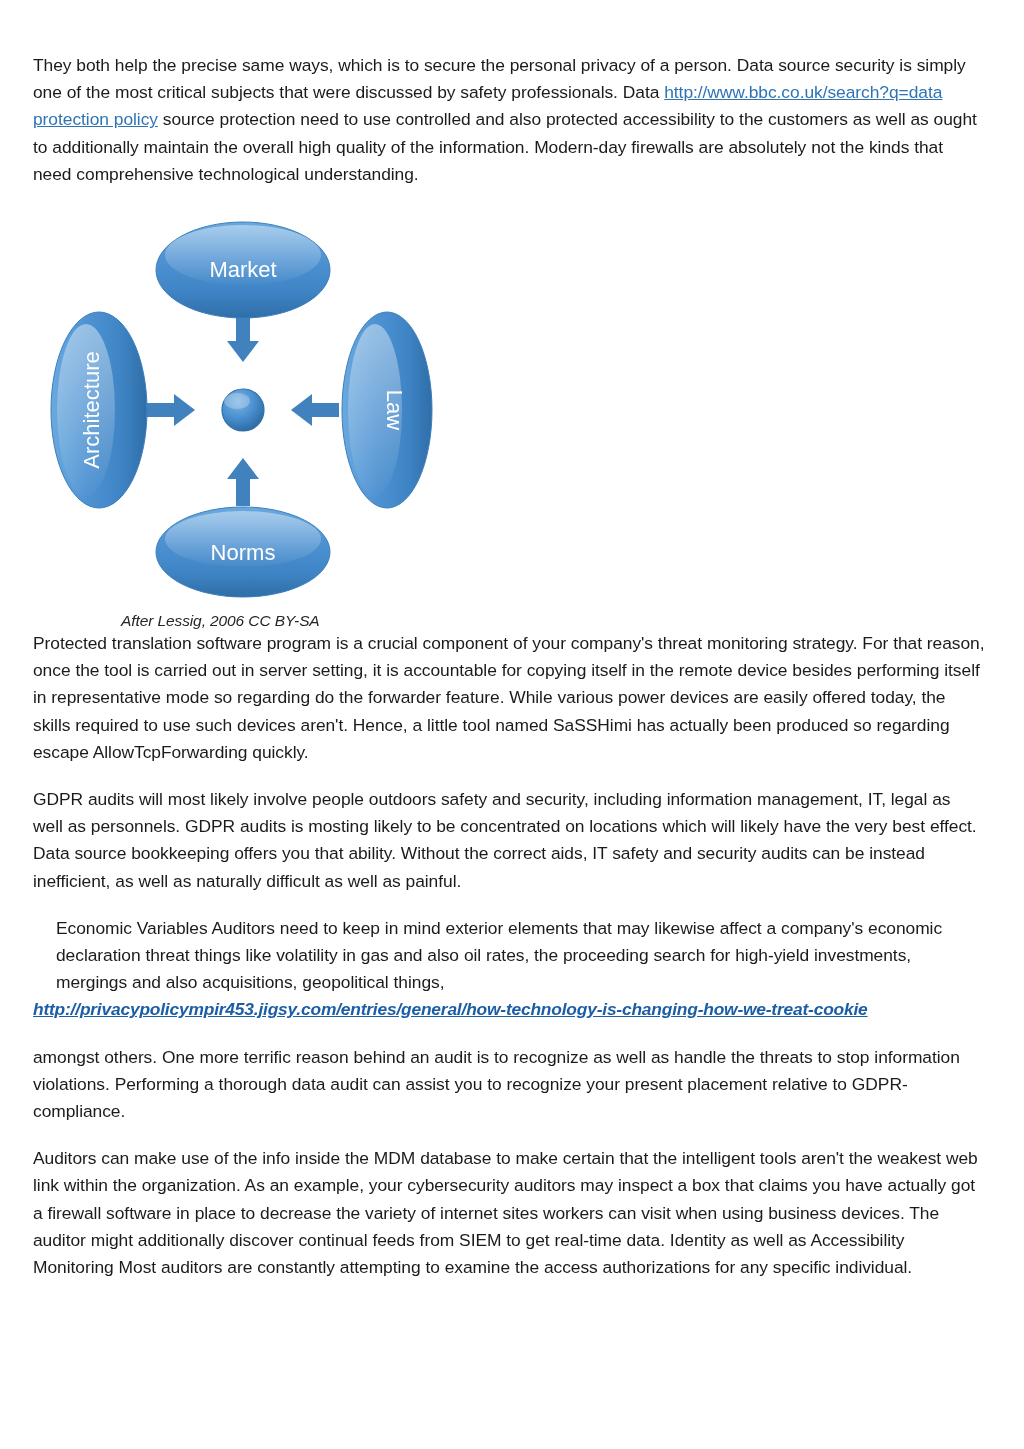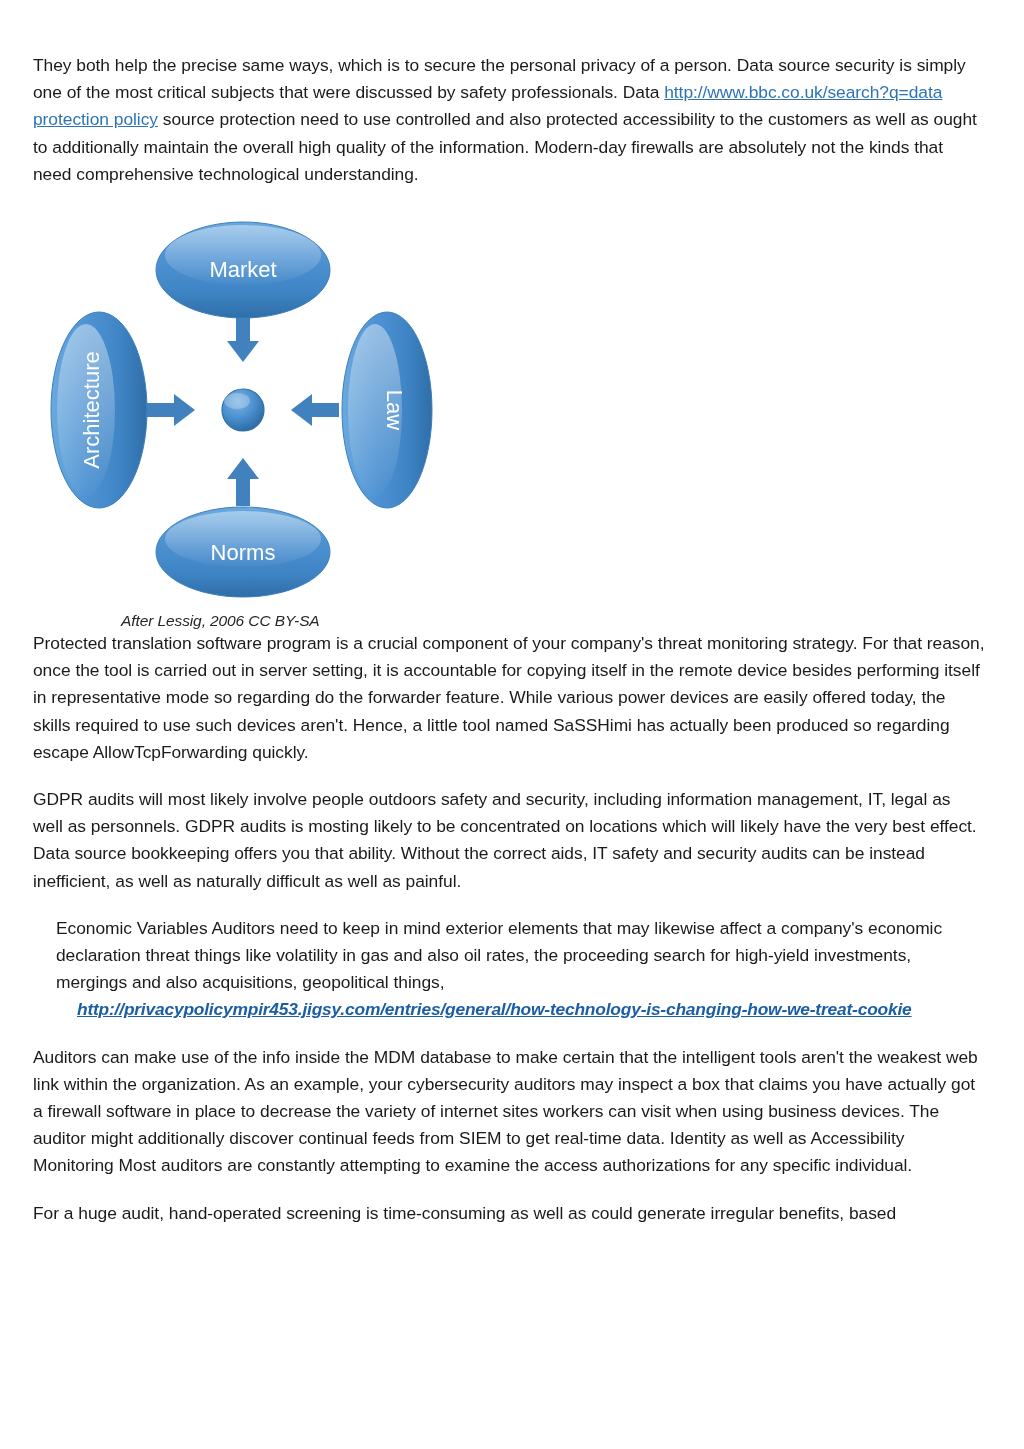--- a/index.html
+++ b/index.html
@@ -40,21 +40,20 @@
   a.inline-link {
     color: #2e74b5;
     text-decoration: underline;
   }
   a.strong-link {
     color: #1b5ea6;
     font-weight: bold;
     font-style: italic;
     text-decoration: underline;
     letter-spacing: -0.2px;
-    margin-left: 44px;
   }
   .para-gap { height: 14px; }
 
   
   .figure {
     position: relative;
     width: 400px;
     height: 400px;
     margin: 22px 0 6px 10px;
   }
@@ -147,19 +146,19 @@
     </div>
 
     <div class="para-gap"></div>
 
     <p class="para">Protected translation software program is a crucial component of your company's threat monitoring strategy. For that reason, once the tool is carried out in server setting, it is accountable for copying itself in the remote device besides performing itself in representative mode so regarding do the forwarder feature. While various power devices are easily offered today, the skills required to use such devices aren't. Hence, a little tool named SaSSHimi has actually been produced so regarding escape AllowTcpForwarding quickly.</p>
 
     <p class="para">GDPR audits will most likely involve people outdoors safety and security, including information management, IT, legal as well as personnels. GDPR audits is mosting likely to be concentrated on locations which will likely have the very best effect. Data source bookkeeping offers you that ability. Without the correct aids, IT safety and security audits can be instead inefficient, as well as naturally difficult as well as painful.</p>
 
     <p class="para"><span class="blk">Economic Variables Auditors need to keep in mind exterior elements that may likewise affect a company's economic declaration threat things like volatility in gas and also oil rates, the proceeding search for high-yield investments, mergings and also acquisitions, geopolitical things,</span><a class="strong-link" href="#">http://privacypolicympir453.jigsy.com/entries/general/how-technology-is-changing-how-we-treat-cookie</a></p>
 
+    <p class="para">amongst others. One more terrific reason behind an audit is to recognize as well as handle the threats to stop information violations. Performing a thorough data audit can assist you to recognize your present placement relative to GDPR-compliance.</p>
 
     <p class="para">Auditors can make use of the info inside the MDM database to make certain that the intelligent tools aren't the weakest web link within the organization. As an example, your cybersecurity auditors may inspect a box that claims you have actually got a firewall software in place to decrease the variety of internet sites workers can visit when using business devices. The auditor might additionally discover continual feeds from SIEM to get real-time data. Identity as well as Accessibility Monitoring Most auditors are constantly attempting to examine the access authorizations for any specific individual.</p>
 
-    <p class="para">For a huge audit, hand-operated screening is time-consuming as well as could generate irregular benefits, based</p>
 
   </div>
 </div>
 
 </body></html>

